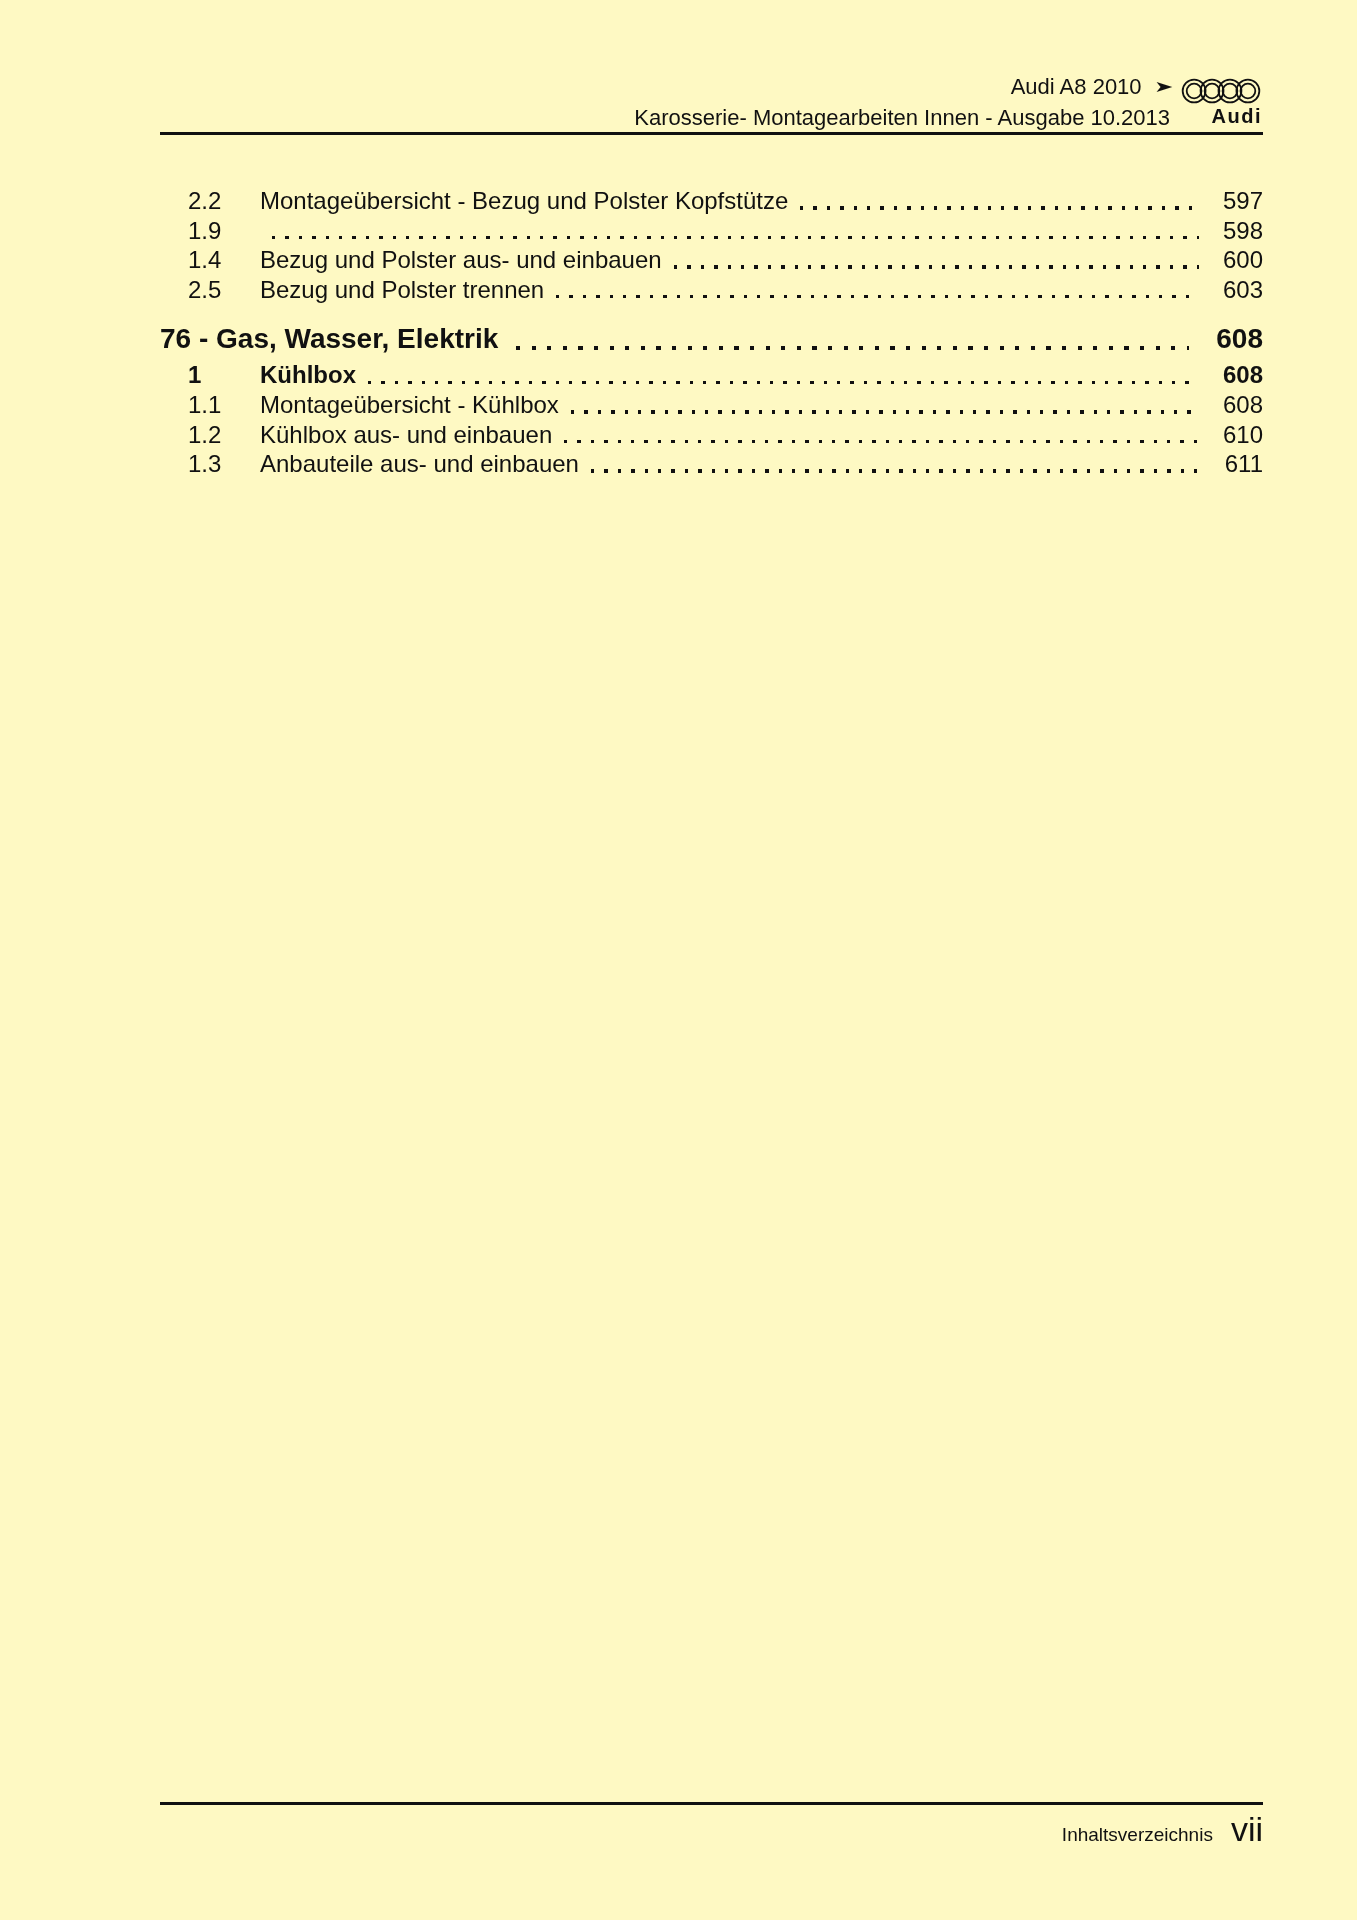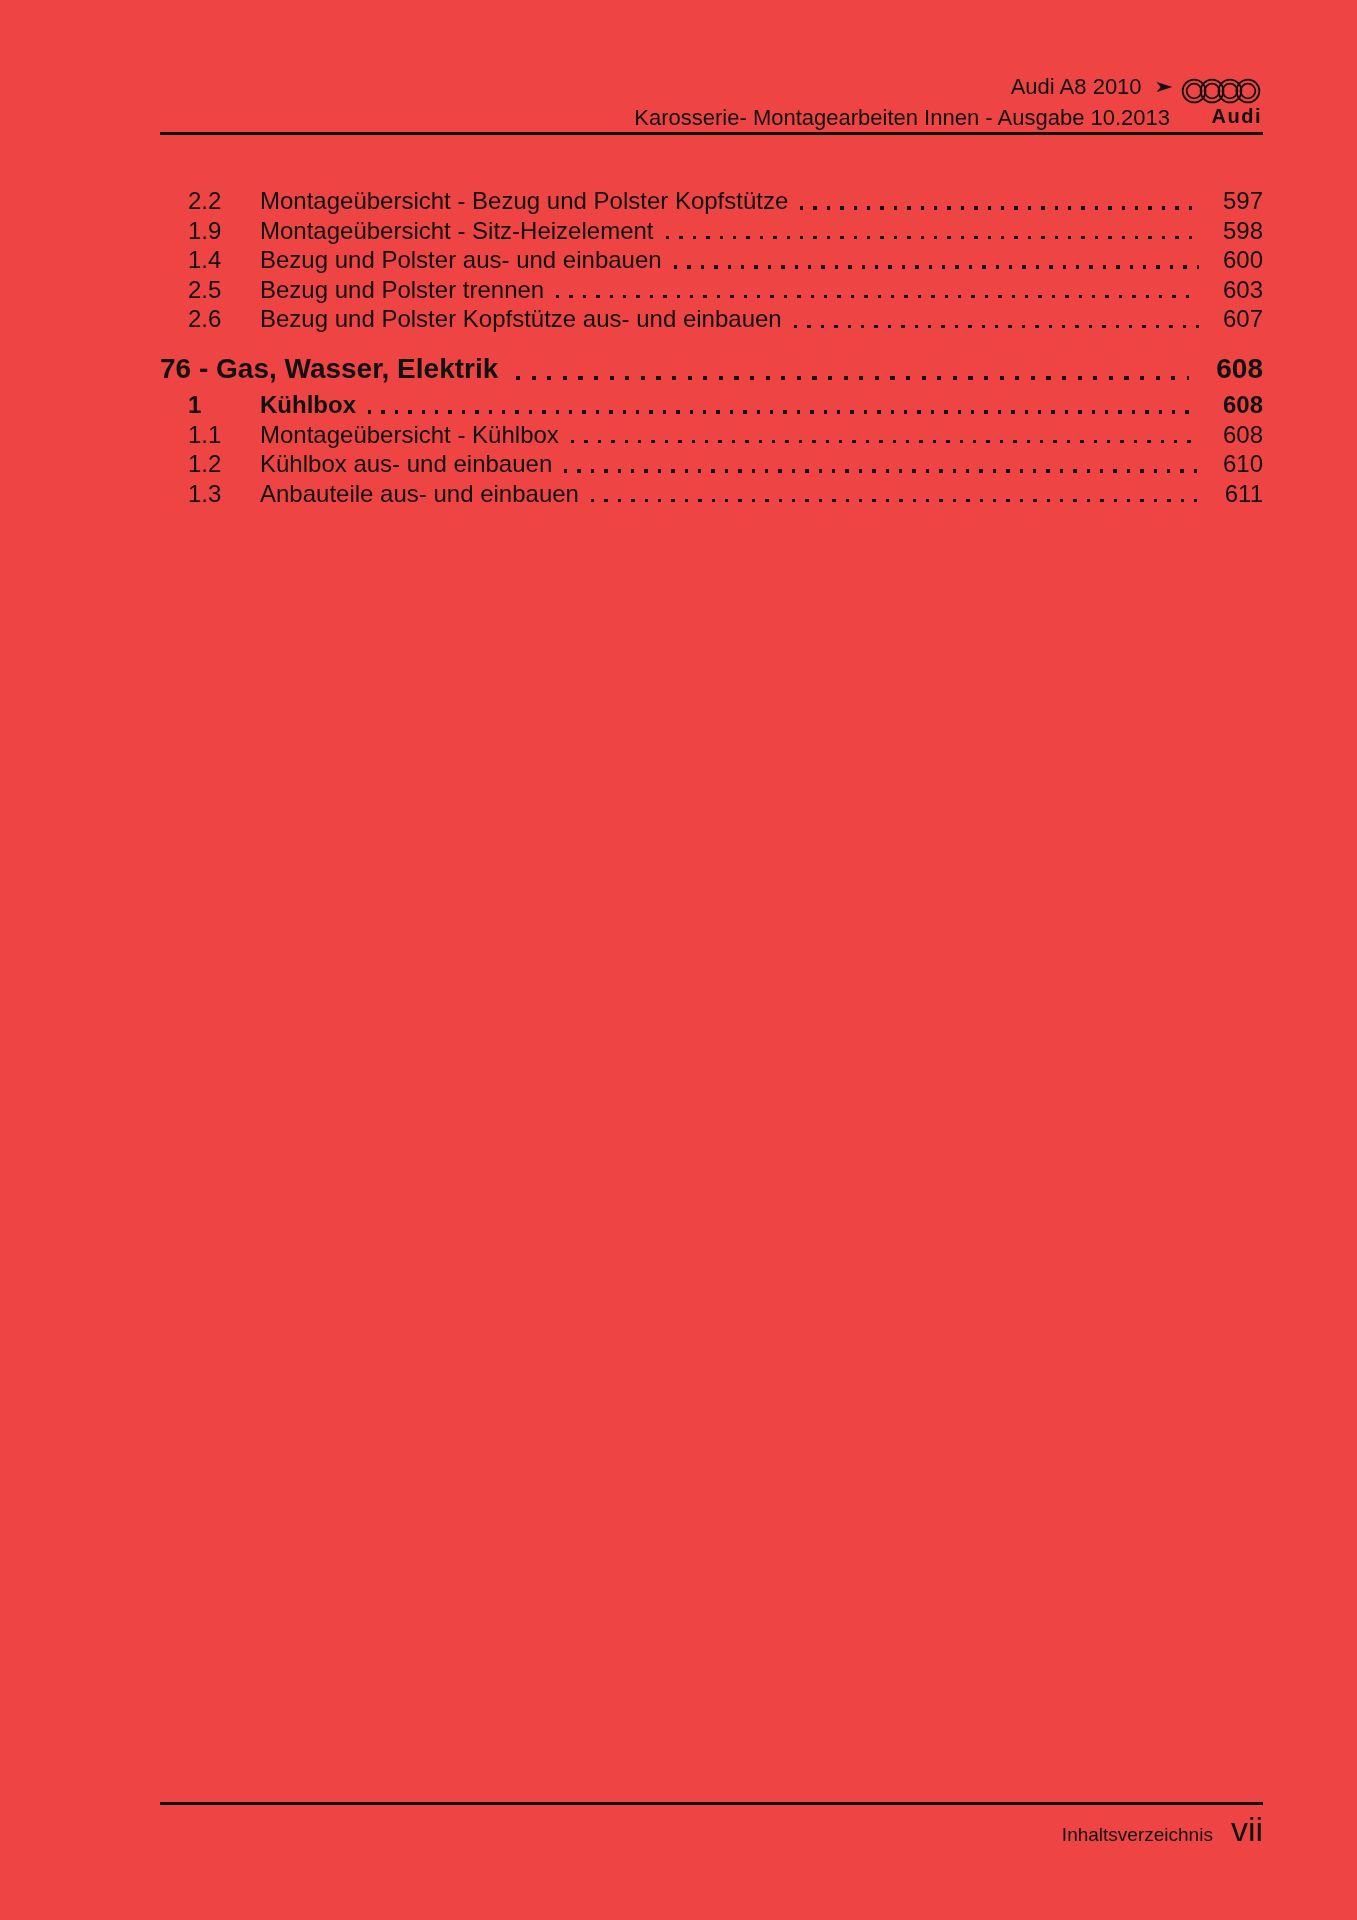--- a/index.html
+++ b/index.html
@@ -1,20 +1,20 @@
 <!DOCTYPE html>
 <html><head>
 <meta charset="utf-8">
 <style>
   html, body { margin: 0; padding: 0; background: #ffffff; }
   .page {
     position: relative;
     width: 1357px;
     height: 1920px;
-    background: #ef4444;
+    background: #fef9c3;
     font-family: "Liberation Sans", sans-serif;
     color: #111111;
     overflow: hidden;
   }
 
   
   .h-line1 {
     position: absolute; top: 75px; right: 190px;
     font-size: 22px; line-height: 24px; white-space: nowrap;
     display: flex; align-items: center; gap: 12px;
@@ -102,41 +102,34 @@
   <div class="toc">
 
     <div class="toc-row">
       <span class="num">2.2</span>
       <span class="title">Montageübersicht - Bezug und Polster Kopfstütze</span>
       <span class="leader"></span>
       <span class="pg">597</span>
     </div>
     <div class="toc-row">
       <span class="num">1.9</span>
-      <span class="title">Montageübersicht - Sitz-Heizelement</span>
       <span class="leader"></span>
       <span class="pg">598</span>
     </div>
     <div class="toc-row">
       <span class="num">1.4</span>
       <span class="title">Bezug und Polster aus- und einbauen</span>
       <span class="leader"></span>
       <span class="pg">600</span>
     </div>
     <div class="toc-row">
       <span class="num">2.5</span>
       <span class="title">Bezug und Polster trennen</span>
       <span class="leader"></span>
       <span class="pg">603</span>
-    </div>
-    <div class="toc-row">
-      <span class="num">2.6</span>
-      <span class="title">Bezug und Polster Kopfstütze aus- und einbauen</span>
-      <span class="leader"></span>
-      <span class="pg">607</span>
     </div>
 
     <div class="toc-heading">
       <span class="title">76 - Gas, Wasser, Elektrik</span>
       <span class="leader"></span>
       <span class="pg">608</span>
     </div>
 
     <div class="toc-row bold">
       <span class="num">1</span>

